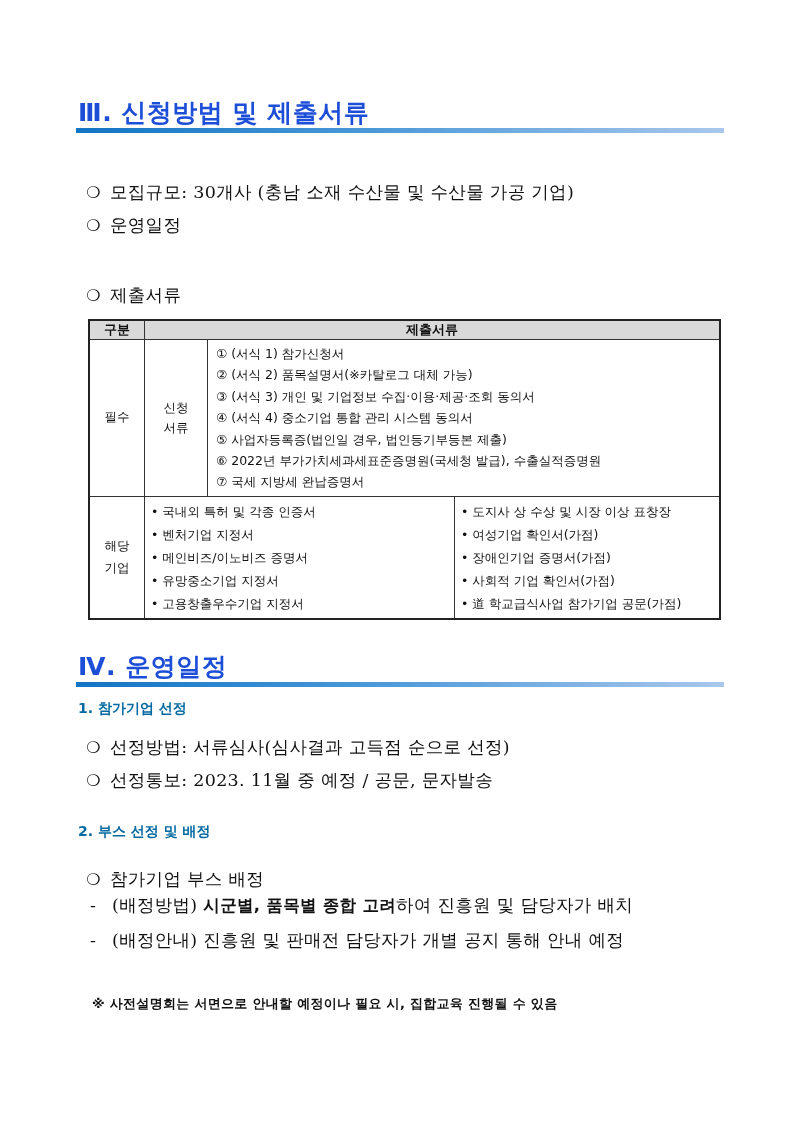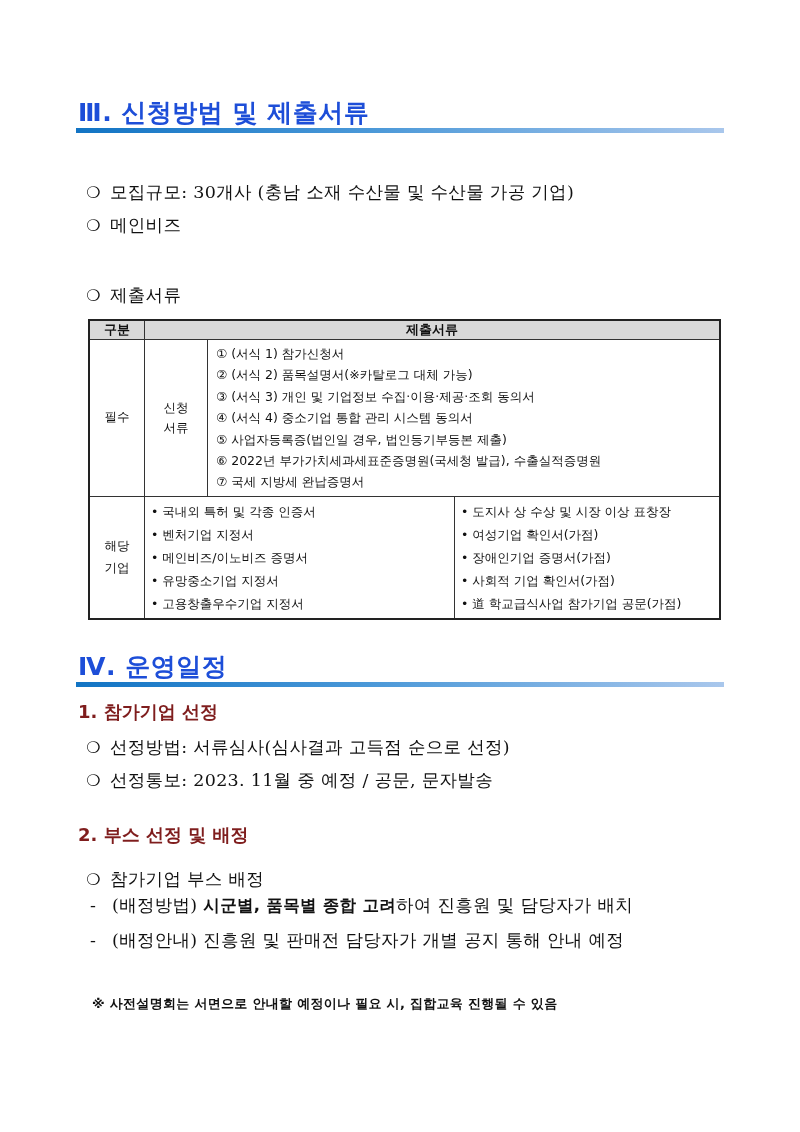--- a/index.html
+++ b/index.html
@@ -6,21 +6,21 @@
   body { width: 800px; height: 1132px; position: relative; overflow: hidden;
          font-family: "DejaVu Serif", "Liberation Serif", serif; color: #111; }
   .page { position: absolute; left: 0; top: 0; width: 800px; height: 1132px; }
 
   .section-title { position: absolute; left: 78px; font-family: "DejaVu Sans", "Liberation Sans", sans-serif;
                    font-weight: bold; font-size: 25px; letter-spacing: 0.5px; color: #1d4ed8; }
   .title-bar { position: absolute; left: 76px; width: 648px; height: 5px;
                background: linear-gradient(to right, #1274c4 0%, #4a98d8 45%, #a9c7ec 100%); }
 
   .sub-title { position: absolute; left: 78px; font-family: "DejaVu Sans", "Liberation Sans", sans-serif;
-               font-weight: bold; font-size: 18px; color: #7f1d1d; }
+               font-weight: bold; font-size: 14px; color: #0369a1; }
 
   .line { position: absolute; left: 86px; font-size: 17.5px; white-space: nowrap; letter-spacing: 0.3px; }
   .bullet { display: inline-block; width: 24px; font-family: "DejaVu Sans", sans-serif; font-size: 16px; }
   .dash { display: inline-block; width: 22px; padding-left: 6px; }
   .bold { font-weight: bold; font-family: "DejaVu Sans", "Liberation Sans", sans-serif; font-size: 16.5px; }
   .note { font-family: "DejaVu Sans", "Liberation Sans", sans-serif; font-weight: bold; font-size: 13px; margin-top: 32px; }
 
   table.docs { position: absolute; left: 88px; top: 319px; width: 633px; border-collapse: collapse;
                font-family: "DejaVu Sans", "Liberation Sans", sans-serif; font-size: 12.5px; color: #111; }
   table.docs td, table.docs th { border: 1px solid #333; padding: 0; }
@@ -37,21 +37,21 @@
 
 <div class="page">
 
   <div class="section-title" style="top:96px;">Ⅲ. 신청방법 및 제출서류</div>
   <div class="title-bar" style="top:128px;"></div>
 
   <div class="line" style="top:180px;">
     <span class="bullet">❍</span><span>모집규모: 30개사 (충남 소재 수산물 및 수산물 가공 기업)</span>
   </div>
   <div class="line" style="top:213px;">
-    <span class="bullet">❍</span><span>메인비즈</span>
+    <span class="bullet">❍</span><span>운영일정</span>
   </div>
   <div class="line" style="top:283px;">
     <span class="bullet">❍</span><span>제출서류</span>
   </div>
 
   <table class="docs">
     <tbody>
         <tr>
       <th class="cat">구분</th>
       <th colspan="3">제출서류</th>

